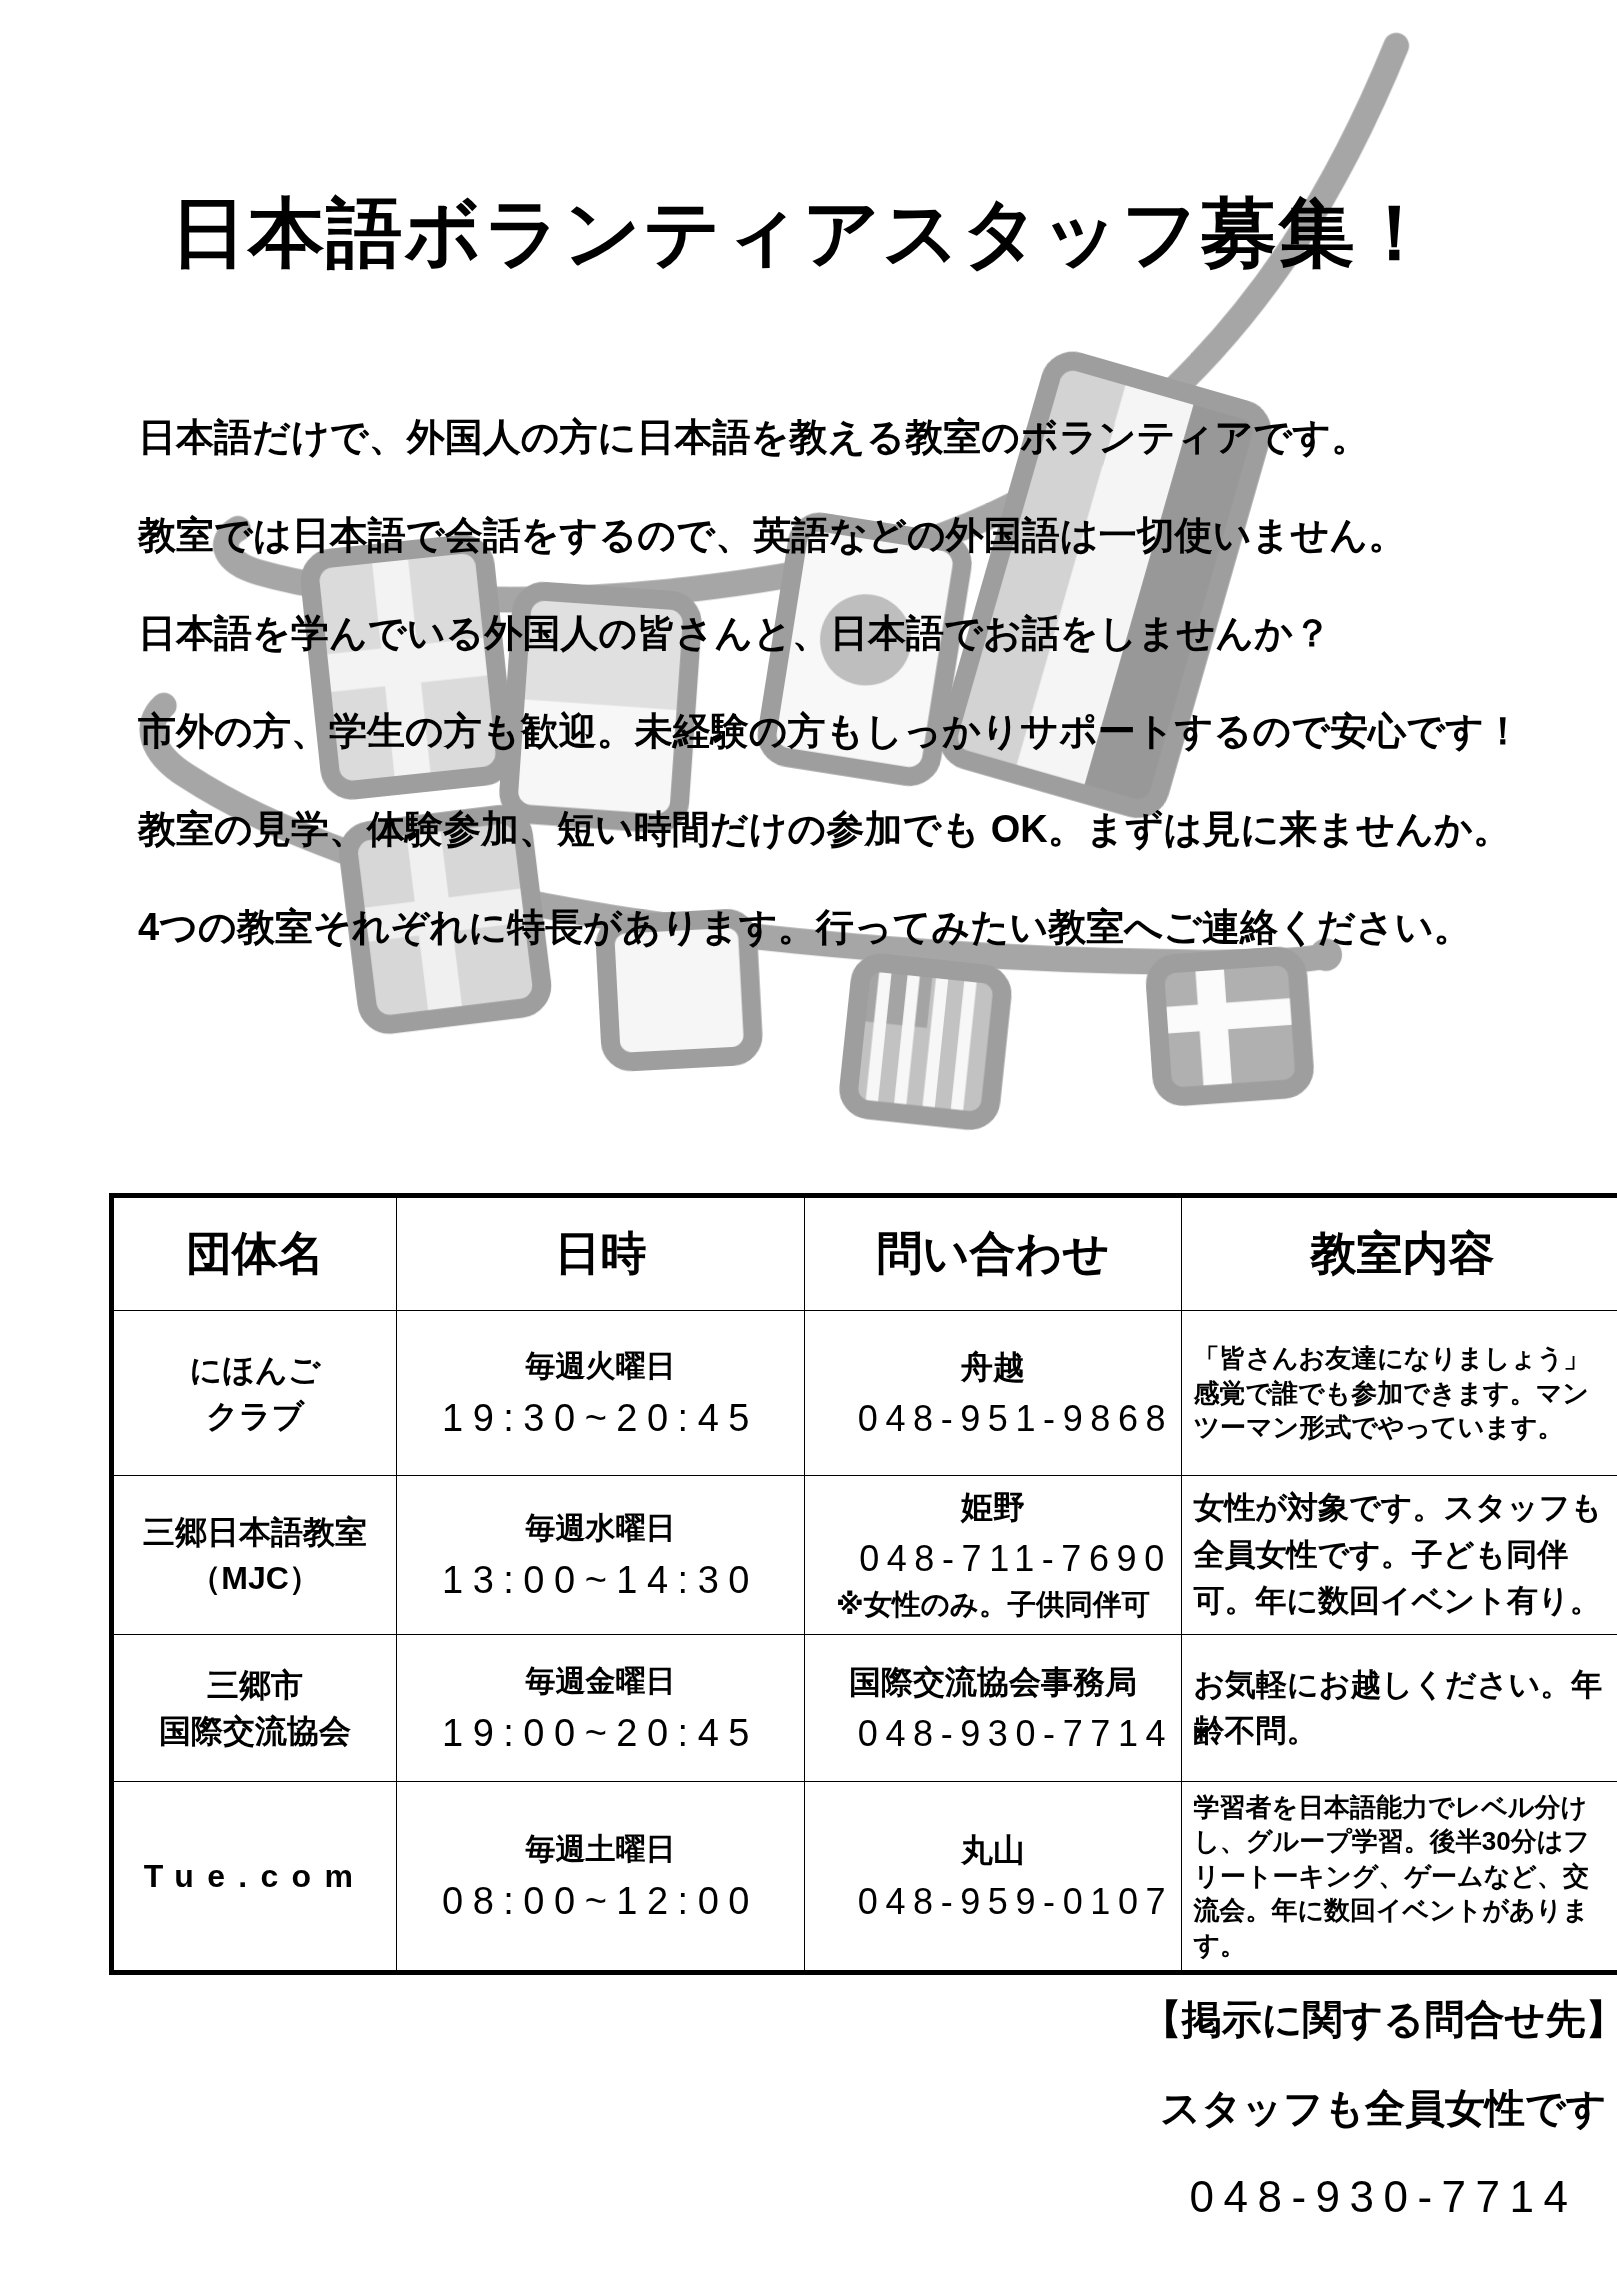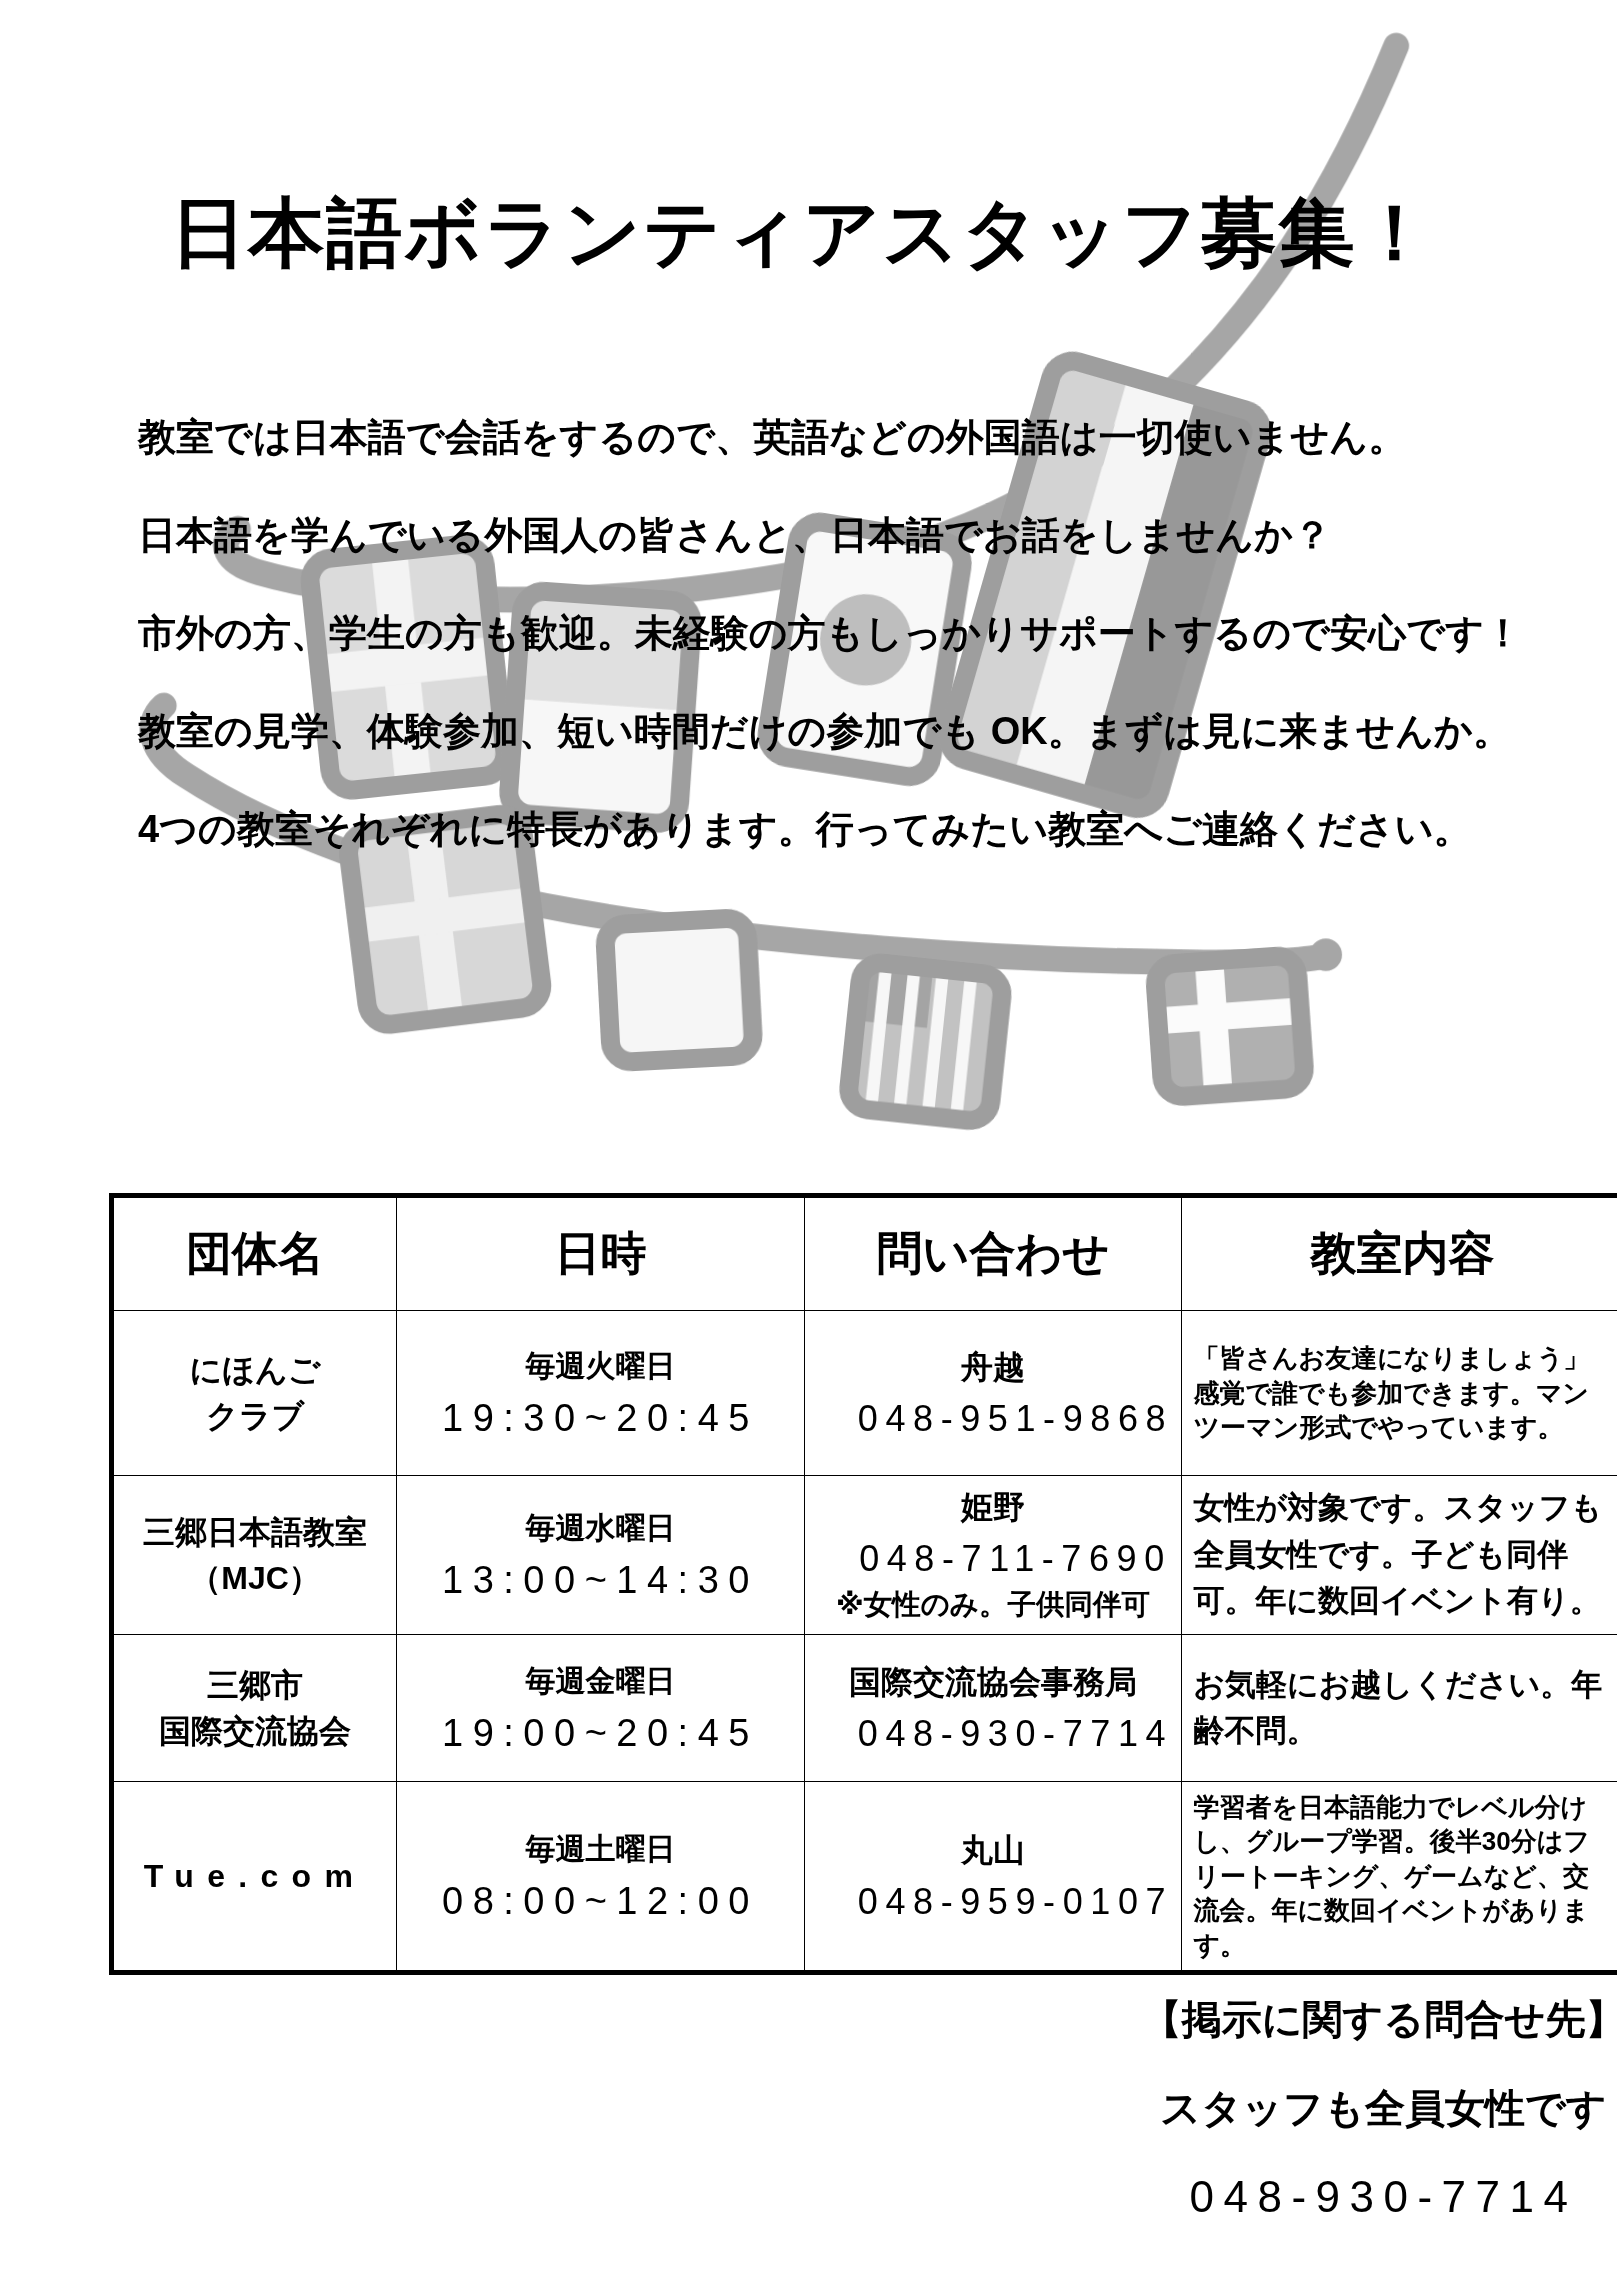--- a/index.html
+++ b/index.html
@@ -117,20 +117,21 @@
       </g>
     </g>
   </g>
 </svg>
 
 <div class="content">
 
   <div class="title">日本語ボランティアスタッフ募集！</div>
 
   <div class="intro">
+    <div>日本語だけで、外国人の方に日本語を教える教室のボランティアです。</div>
     <div>教室では日本語で会話をするので、英語などの外国語は一切使いません。</div>
     <div>日本語を学んでいる外国人の皆さんと、日本語でお話をしませんか？</div>
     <div>市外の方、学生の方も歓迎。未経験の方もしっかりサポートするので安心です！</div>
     <div>教室の見学、体験参加、短い時間だけの参加でも OK。まずは見に来ませんか。</div>
     <div>4つの教室それぞれに特長があります。行ってみたい教室へご連絡ください。</div>
   </div>
 
 
   <table class="main">
     <colgroup>

